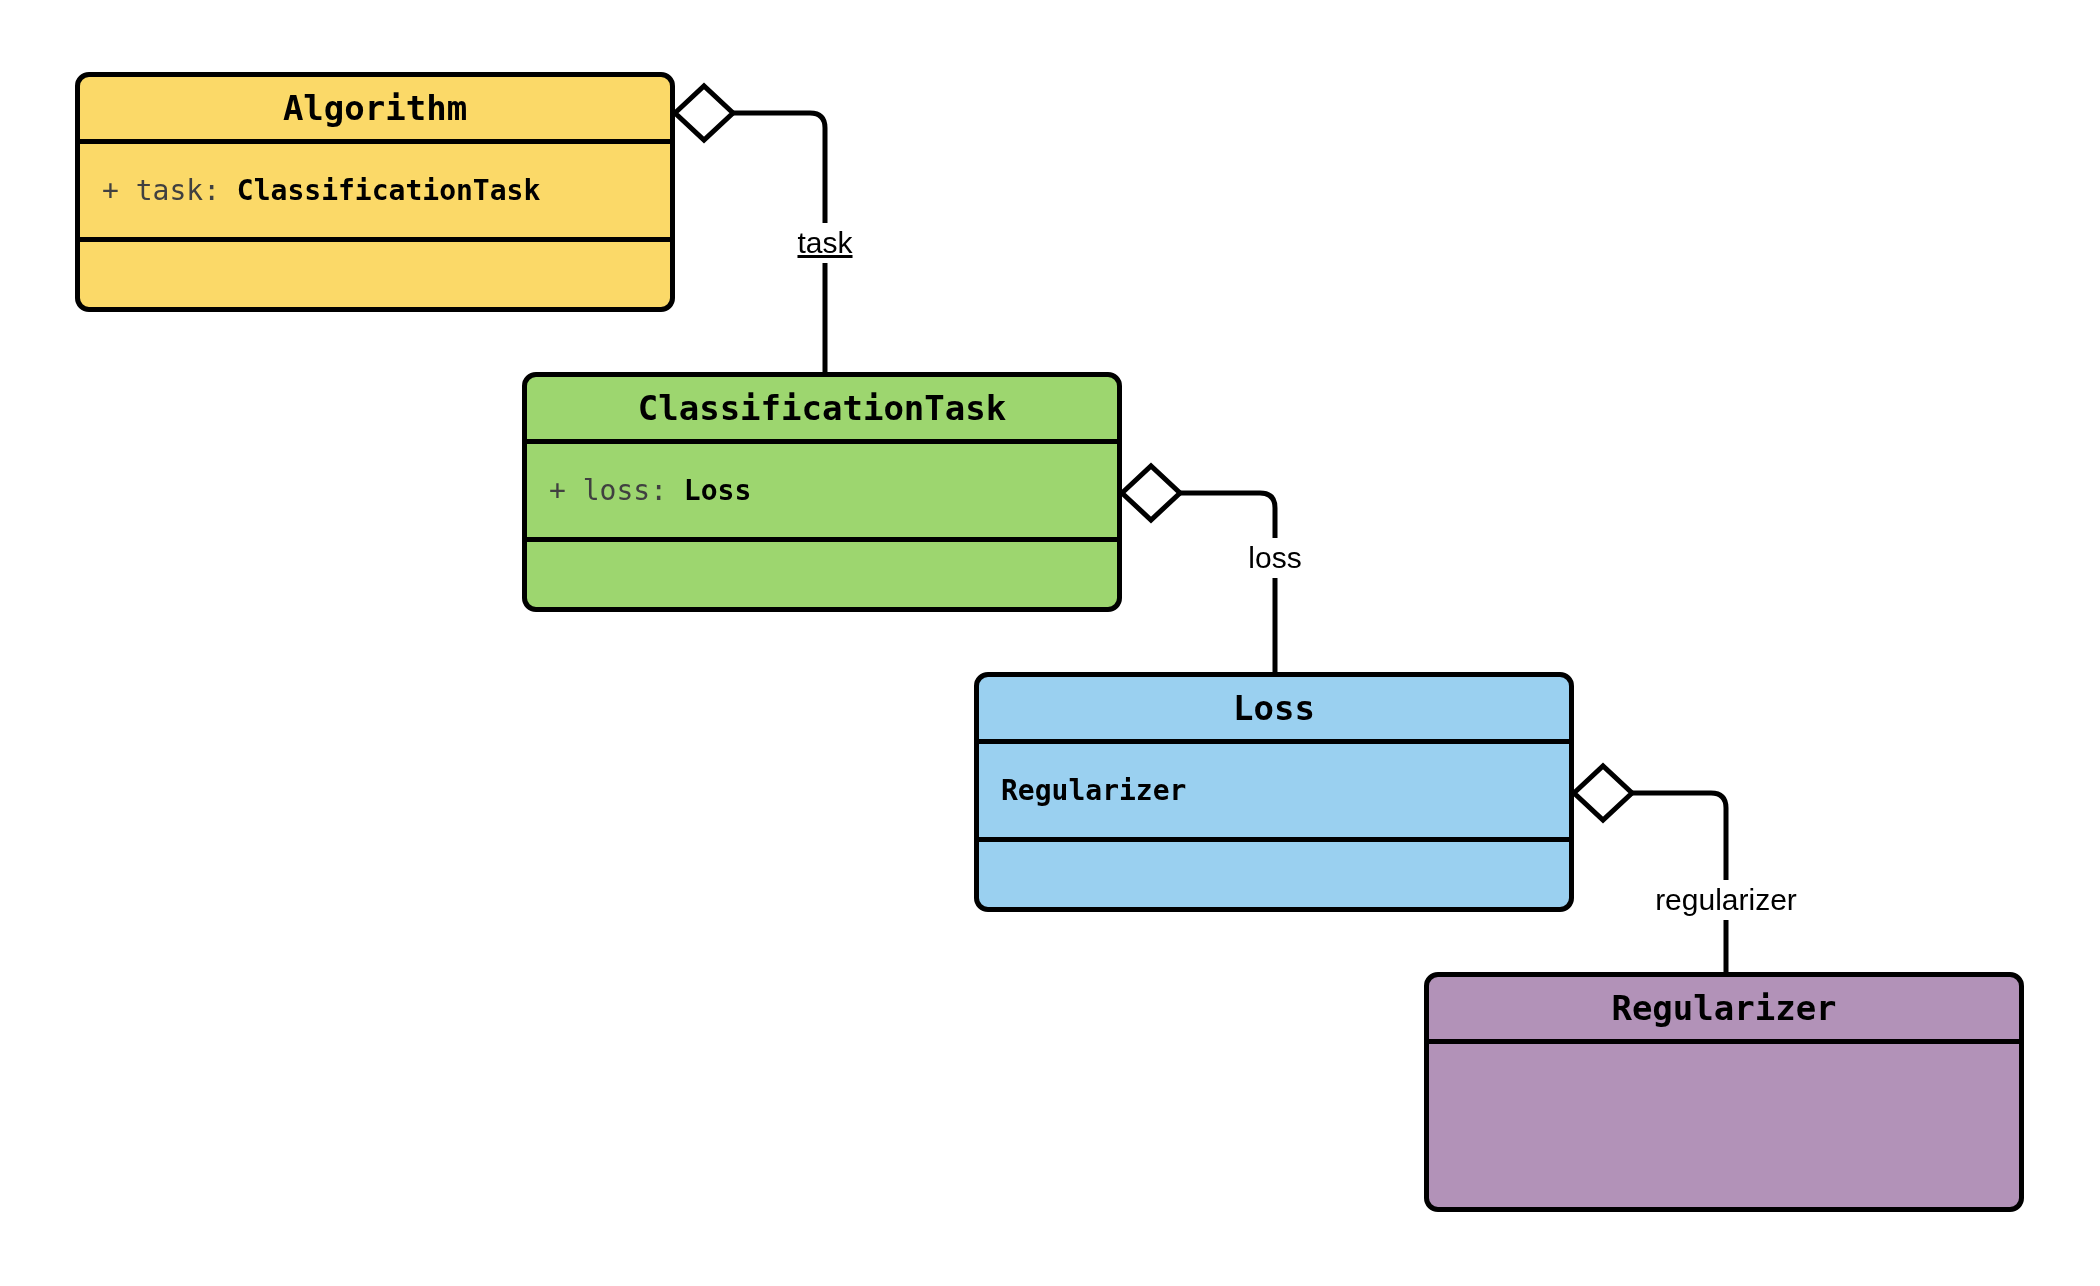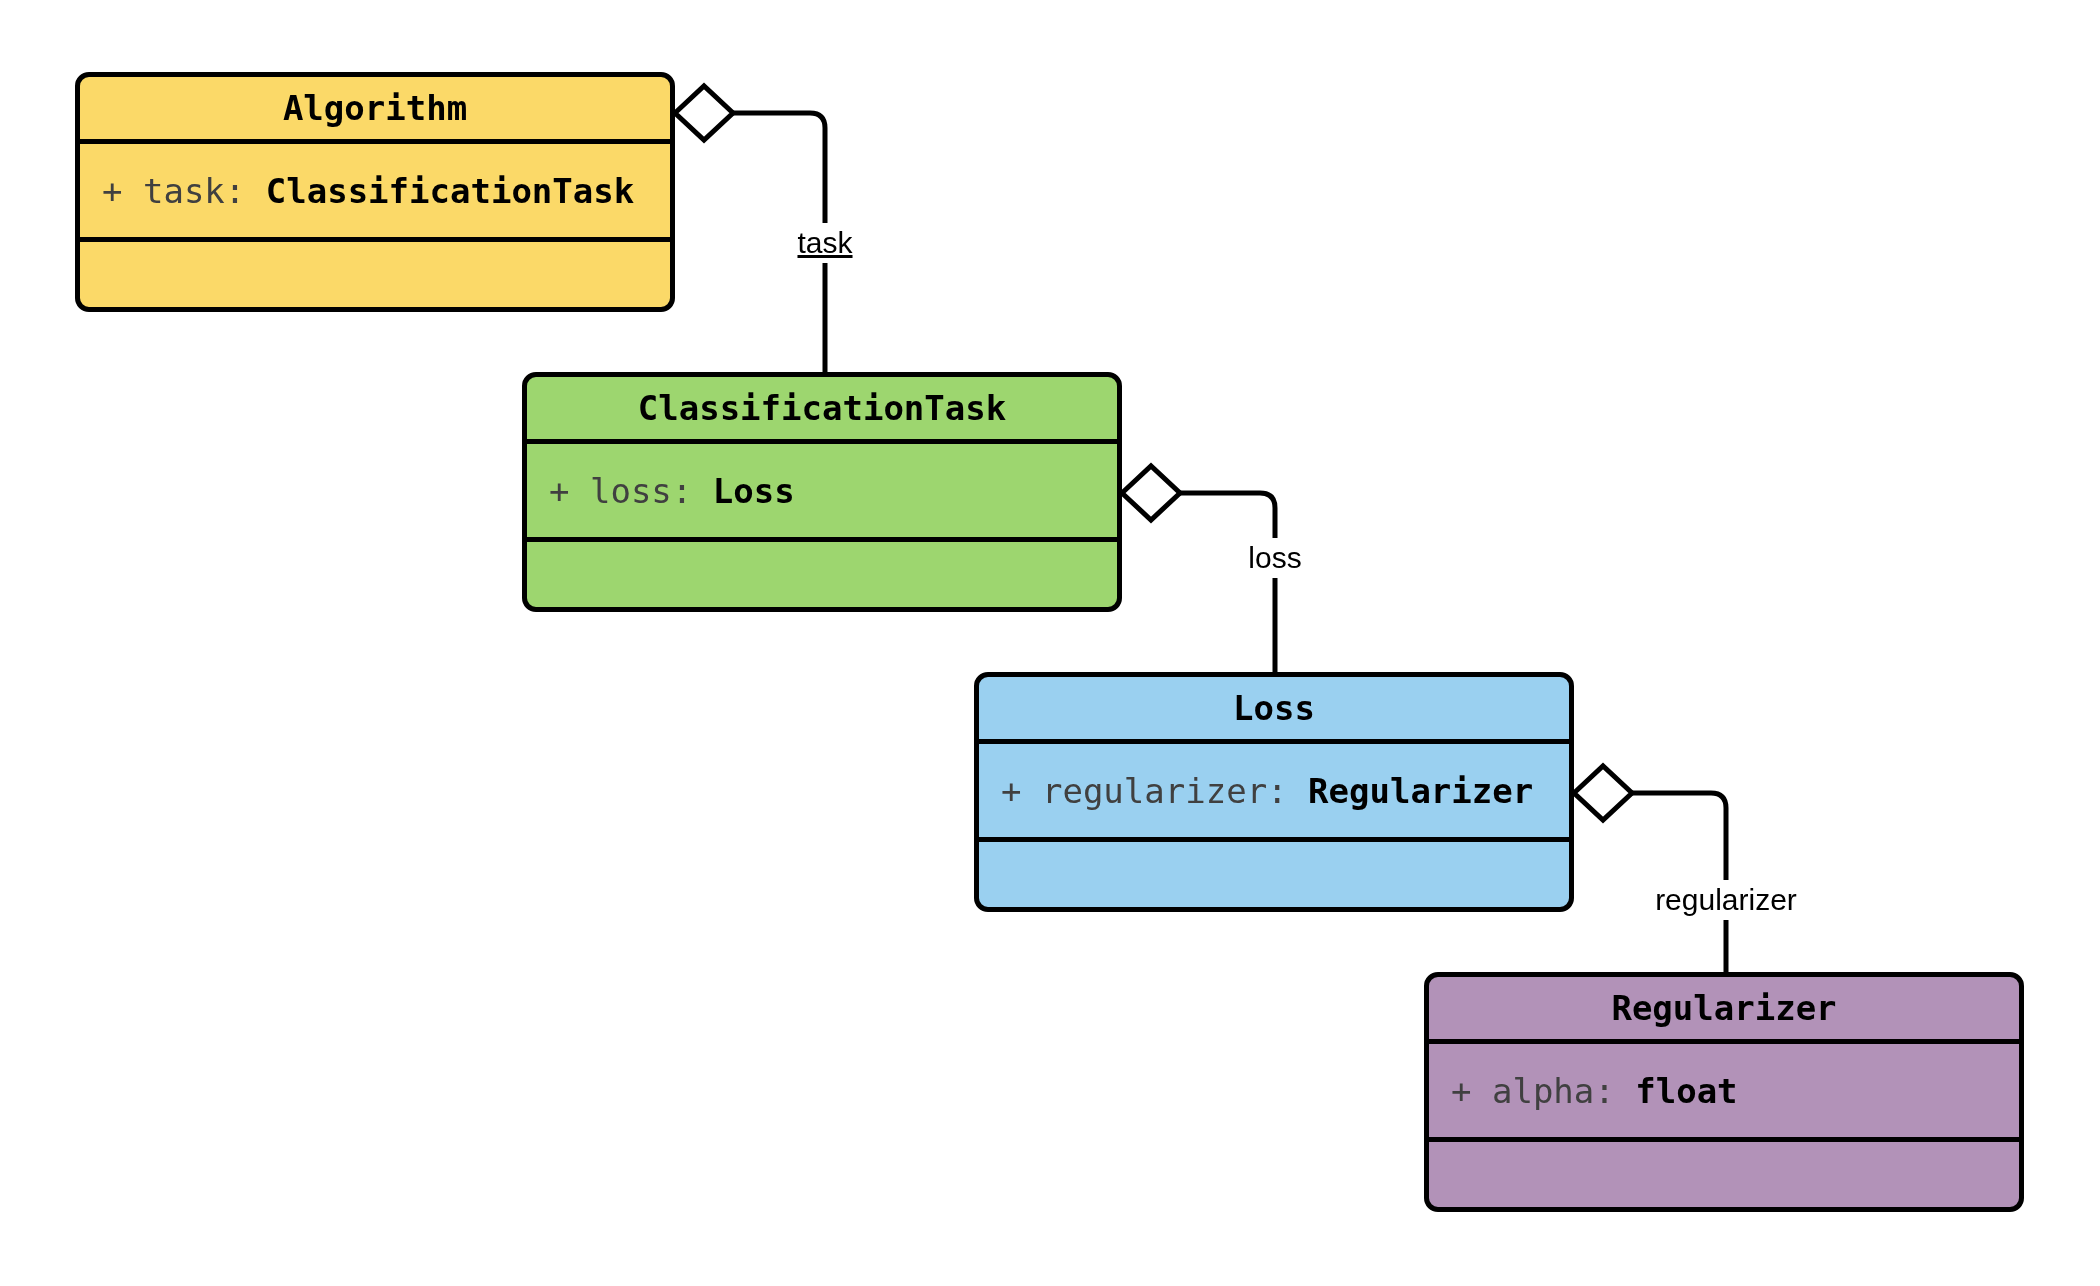--- a/index.html
+++ b/index.html
@@ -36,21 +36,21 @@
     font-size: 34px;
     font-weight: bold;
     color: #000000;
   }
   .compartment-attrs {
     flex: 0 0 93px;
     border-bottom: 5px solid #000000;
     display: flex;
     align-items: center;
     padding-left: 22px;
-    font-size: 34px;
+    font-size: 28px;
     white-space: pre;
   }
   .attr-name {
     color: #404040;
     font-weight: normal;
   }
   .attr-type {
     color: #000000;
     font-weight: bold;
   }
@@ -103,30 +103,27 @@
     <div class="compartment-title">ClassificationTask</div>
     <div class="compartment-attrs">
       <span class="attr-name">+ loss: </span><span class="attr-type">Loss</span>
     </div>
     <div class="compartment-methods"></div>
   </div>
 
   <div class="class-box" style="left: 974px; top: 672px; background-color: rgb(154, 208, 240);">
     <div class="compartment-title">Loss</div>
     <div class="compartment-attrs">
-      <span class="attr-name">+ regularizer: </span><span class="attr-type">Regularizer</span>
+      <span class="attr-type">Regularizer</span>
     </div>
     <div class="compartment-methods"></div>
   </div>
 
   <div class="class-box" style="left: 1424px; top: 972px; background-color: rgb(178, 146, 184);">
     <div class="compartment-title">Regularizer</div>
-    <div class="compartment-attrs">
-      <span class="attr-name">+ alpha: </span><span class="attr-type">float</span>
-    </div>
     <div class="compartment-methods"></div>
   </div>
 
   <svg class="connector-layer" width="2100" height="1286" viewBox="0 0 2100 1286">
 
     <path d="M 733 113 H 810 Q 825 113 825 128 V 372"></path>
     <polygon points="675,113 704,86 733,113 704,140"></polygon>
 
     <path d="M 1180 493 H 1260 Q 1275 493 1275 508 V 672"></path>
     <polygon points="1122,493 1151,466 1180,493 1151,520"></polygon>

